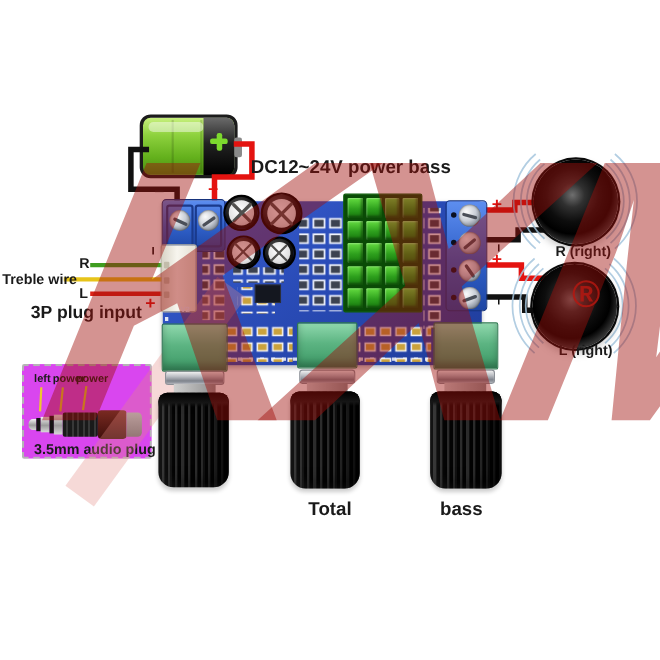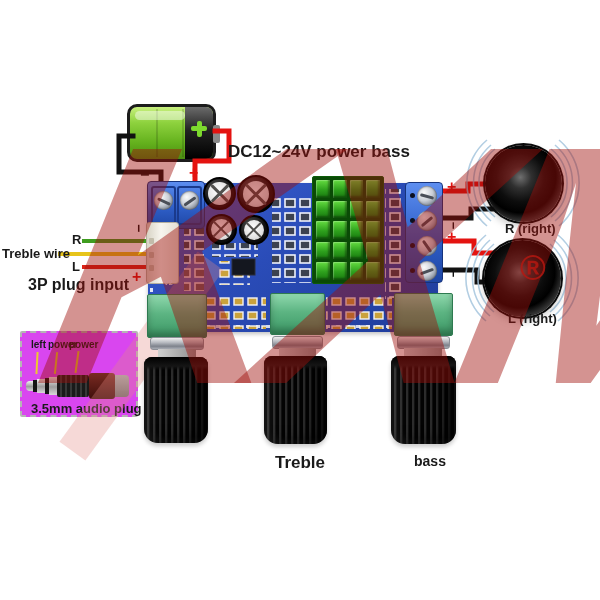--- a/index.html
+++ b/index.html
@@ -268,20 +268,20 @@
   <div class="lab vtick" style="left:135px;top:220px;font-size:14px">−</div>
   <div class="lab plus" style="left:132px;top:268px;font-size:16px">+</div>
 
   <div class="lab plus" style="left:447px;top:178px;font-size:16px">+</div>
   <div class="lab vtick" style="left:450px;top:218px;font-size:13px">−</div>
   <div class="lab plus" style="left:447px;top:228px;font-size:16px">+</div>
   <div class="lab vtick" style="left:450px;top:266px;font-size:13px">−</div>
   <div class="lab" style="left:505px;top:221px;font-size:13px;font-weight:700">R  (right)</div>
   <div class="lab" style="left:508px;top:311px;font-size:13px;font-weight:700">L  (right)</div>
 
-  <div class="lab" style="left:267px;top:453px;width:66px;text-align:center;font-size:17px">Treble</div>
-  <div class="lab" style="left:400px;top:453px;width:60px;text-align:center;font-size:14px">bass</div>
+  <div class="lab" style="left:267px;top:453px;width:66px;text-align:center;font-size:17px">Total</div>
+  <div class="lab" style="left:400px;top:453px;width:60px;text-align:left;font-size:17px">bass</div>
 
   <div class="c wmband" style="left:24px;top:340px;width:235px;height:32px"></div>
   <div class="c wm" style="left:55px;top:95px;width:560px;height:360px;font-size:340px;line-height:340px;letter-spacing:-28px">KXM</div>
   <div class="c reg" style="left:520px;top:248px;font-size:35px">®</div>
 
 </div>
 
 </body></html>

